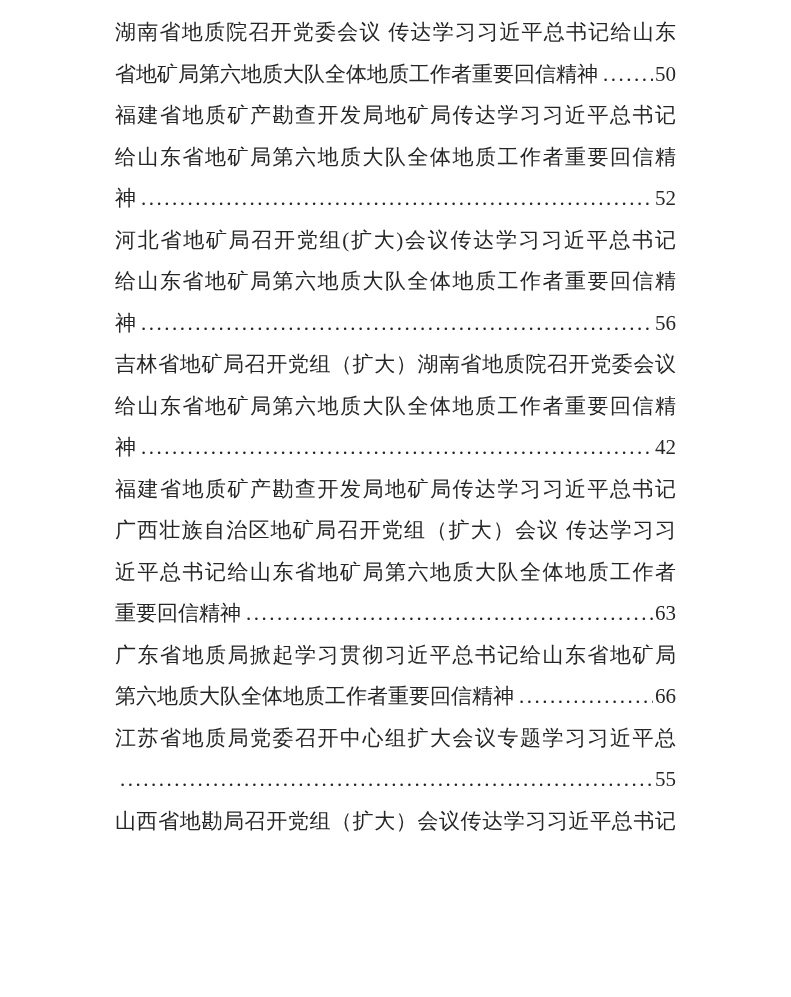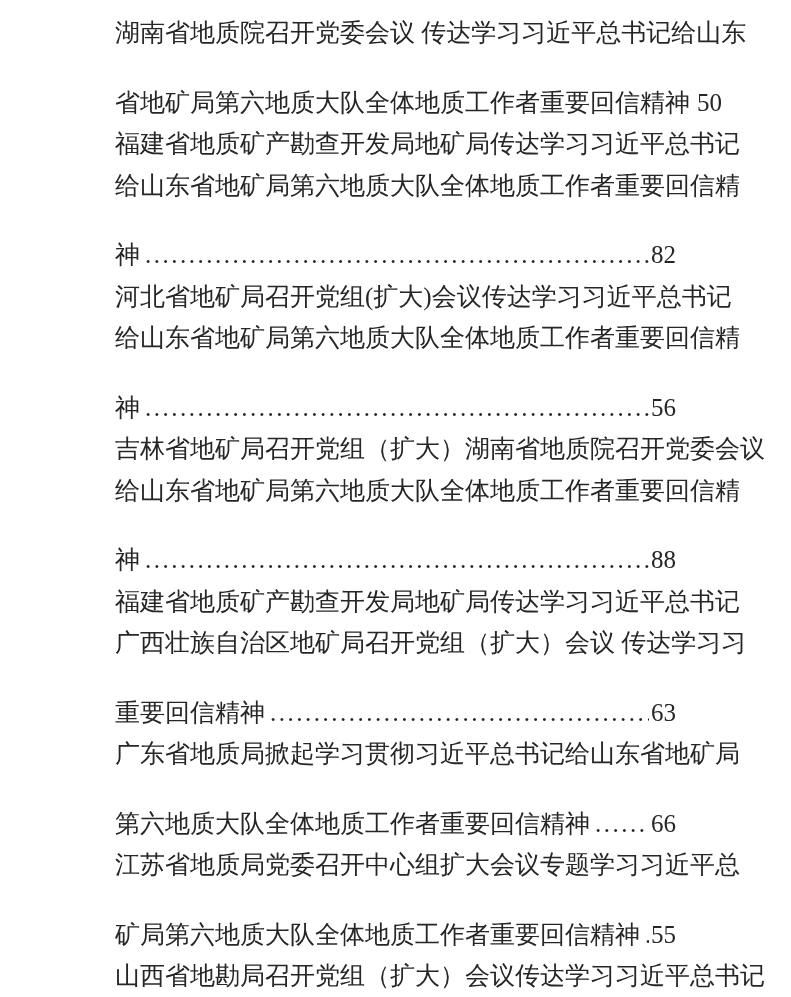--- a/index.html
+++ b/index.html
@@ -16,34 +16,33 @@
     height: 997px;
     background: #ffffff;
     font-family: "Liberation Serif", "DejaVu Serif", serif;
     color: #262626;
   }
   .toc {
     position: absolute;
     left: 115px;
     top: 12px;
     width: 561px;
-    font-size: 25px;
+    font-size: 21px;
     line-height: 41.5px;
   }
   .line {
     height: 41.5px;
     white-space: nowrap;
   }
   .line.full {
     text-align: justify;
     text-align-last: justify;
   }
   .line.leader {
     display: flex;
-    margin-top: 28px;
   }
   .line.leader .entry-text {
     flex: none;
   }
   .dots {
     flex: 1 1 auto;
     overflow: hidden;
     white-space: nowrap;
     letter-spacing: 2.5px;
     padding-left: 5px;
@@ -67,50 +66,50 @@
       <div class="line leader">
         <span class="entry-text">省地矿局第六地质大队全体地质工作者重要回信精神</span>
         <span class="dots"></span>
         <span class="pagenum">50</span>
       </div>
       <div class="line full">福建省地质矿产勘查开发局地矿局传达学习习近平总书记</div>
       <div class="line full">给山东省地矿局第六地质大队全体地质工作者重要回信精</div>
       <div class="line leader">
         <span class="entry-text">神</span>
         <span class="dots"></span>
-        <span class="pagenum">82</span>
+        <span class="pagenum">52</span>
       </div>
       <div class="line full">河北省地矿局召开党组(扩大)会议传达学习习近平总书记</div>
       <div class="line full">给山东省地矿局第六地质大队全体地质工作者重要回信精</div>
       <div class="line leader">
         <span class="entry-text">神</span>
         <span class="dots"></span>
         <span class="pagenum">56</span>
       </div>
       <div class="line full">吉林省地矿局召开党组（扩大）湖南省地质院召开党委会议</div>
       <div class="line full">给山东省地矿局第六地质大队全体地质工作者重要回信精</div>
       <div class="line leader">
         <span class="entry-text">神</span>
         <span class="dots"></span>
-        <span class="pagenum">88</span>
+        <span class="pagenum">42</span>
       </div>
       <div class="line full">福建省地质矿产勘查开发局地矿局传达学习习近平总书记</div>
       <div class="line full">广西壮族自治区地矿局召开党组（扩大）会议 传达学习习</div>
+      <div class="line full">近平总书记给山东省地矿局第六地质大队全体地质工作者</div>
       <div class="line leader">
         <span class="entry-text">重要回信精神</span>
         <span class="dots"></span>
         <span class="pagenum">63</span>
       </div>
       <div class="line full">广东省地质局掀起学习贯彻习近平总书记给山东省地矿局</div>
       <div class="line leader">
         <span class="entry-text">第六地质大队全体地质工作者重要回信精神</span>
         <span class="dots"></span>
         <span class="pagenum">66</span>
       </div>
       <div class="line full">江苏省地质局党委召开中心组扩大会议专题学习习近平总</div>
       <div class="line leader">
-        <span class="entry-text">矿局第六地质大队全体地质工作者重要回信精神</span>
         <span class="dots"></span>
         <span class="pagenum">55</span>
       </div>
       <div class="line full">山西省地勘局召开党组（扩大）会议传达学习习近平总书记</div>
     </div>
 </div>
 
 </body></html>

